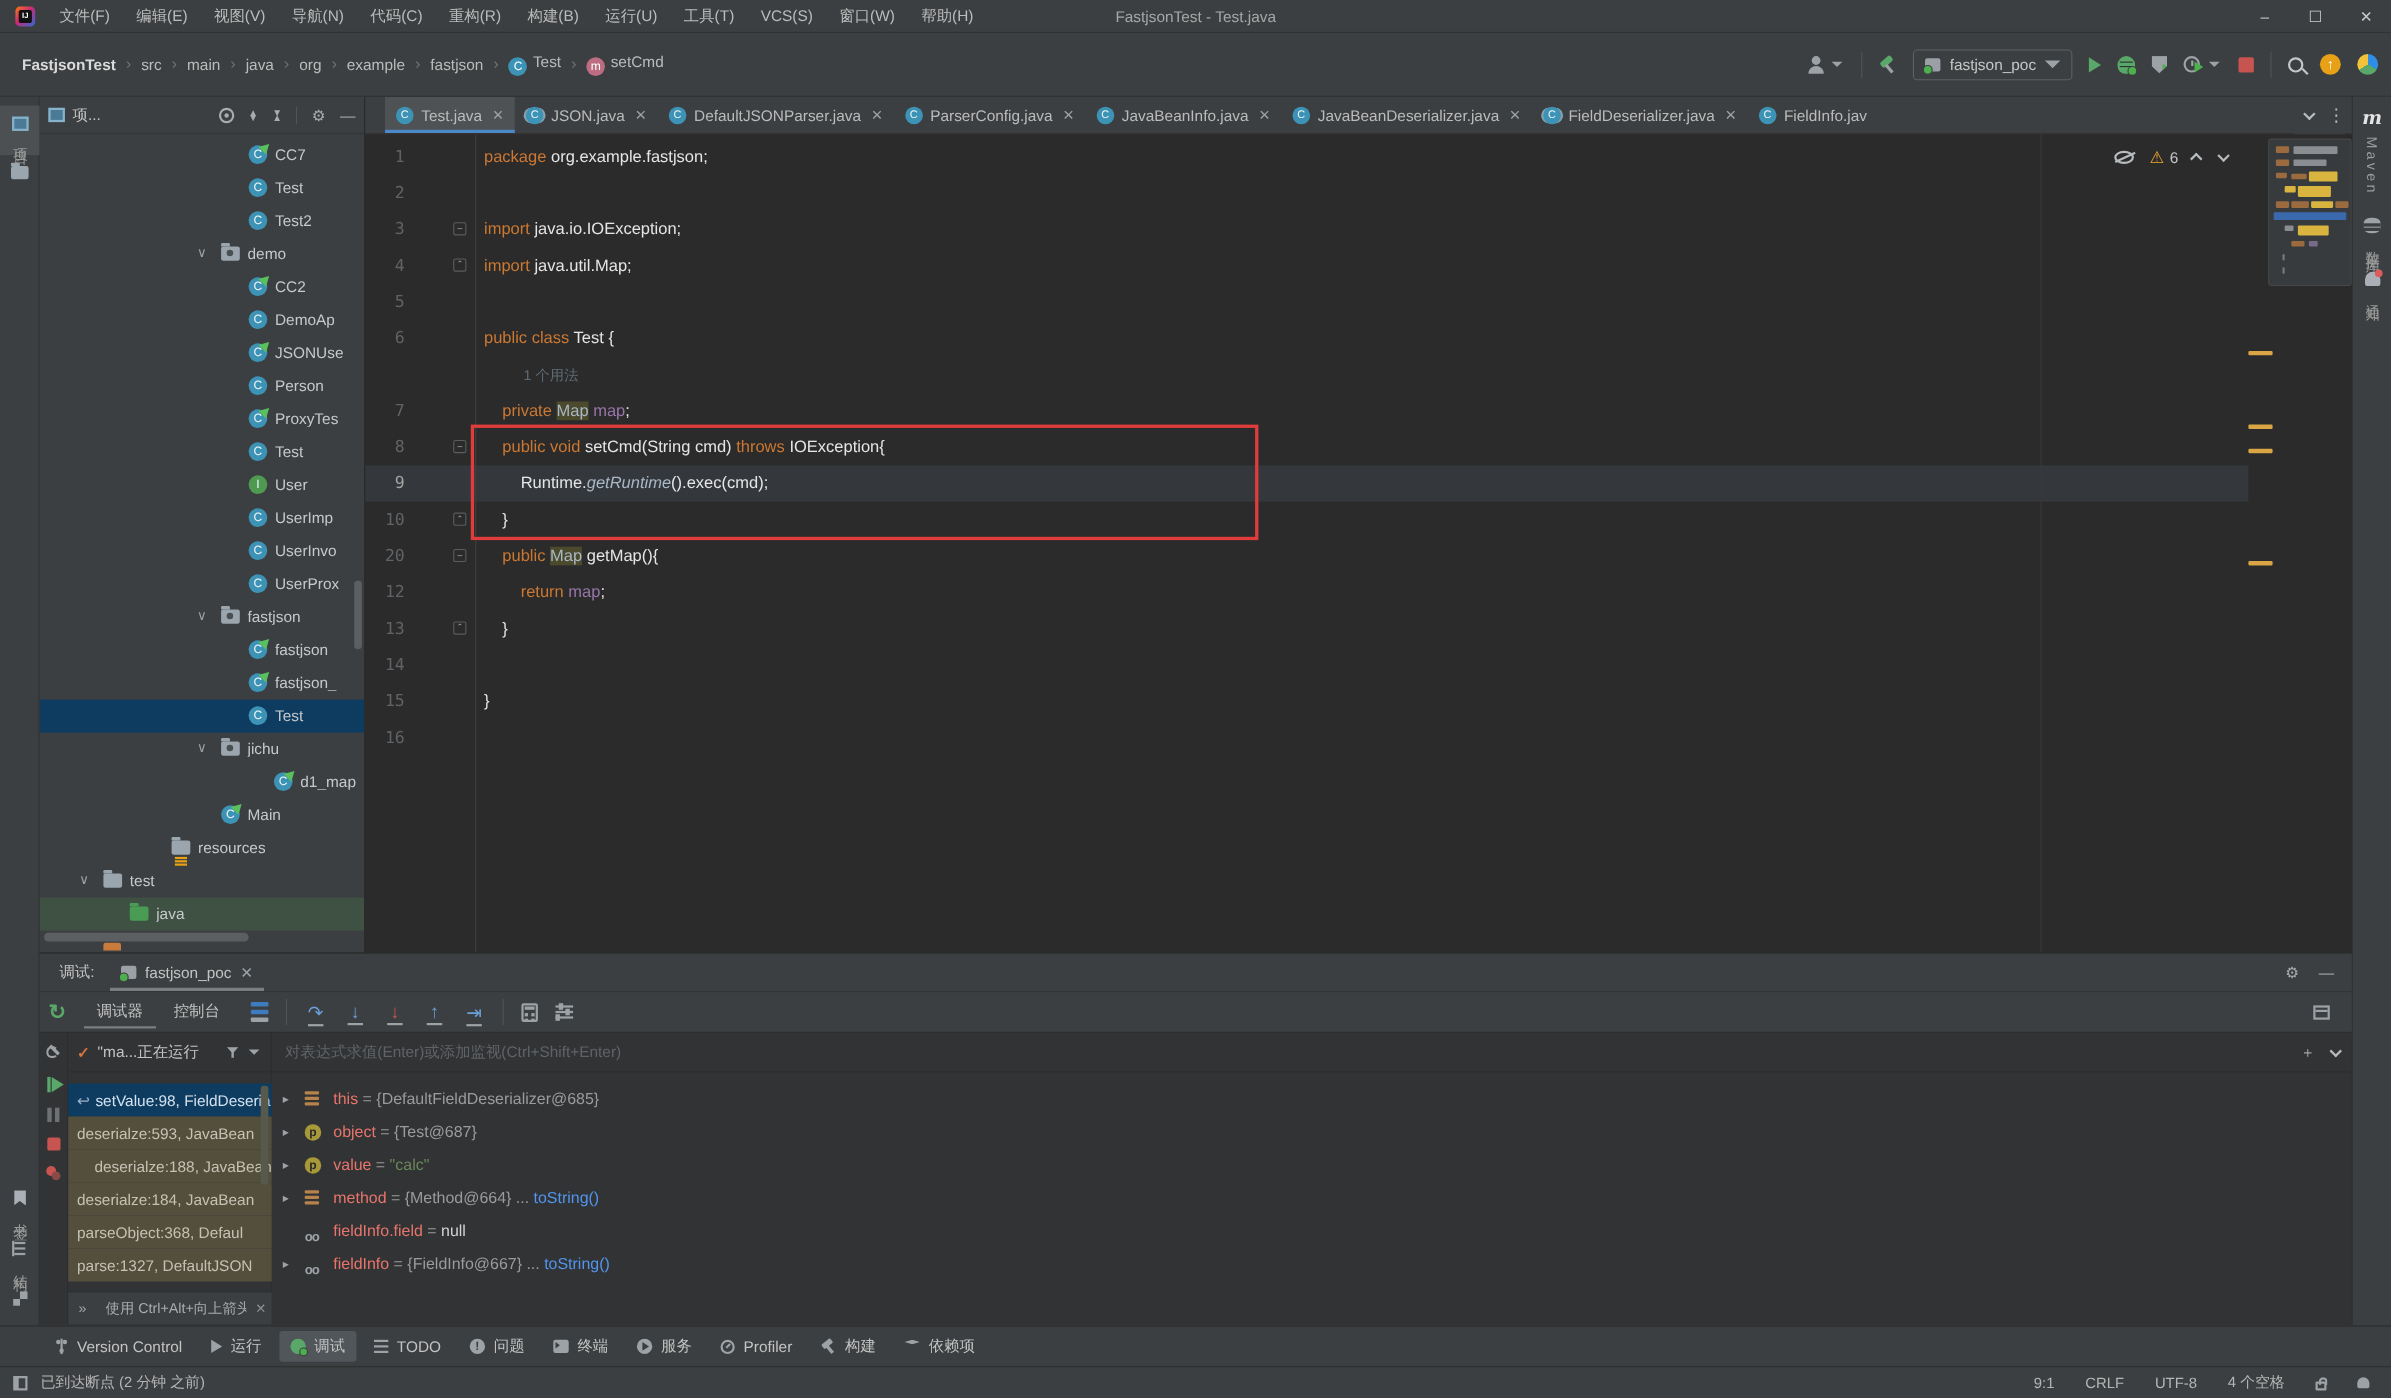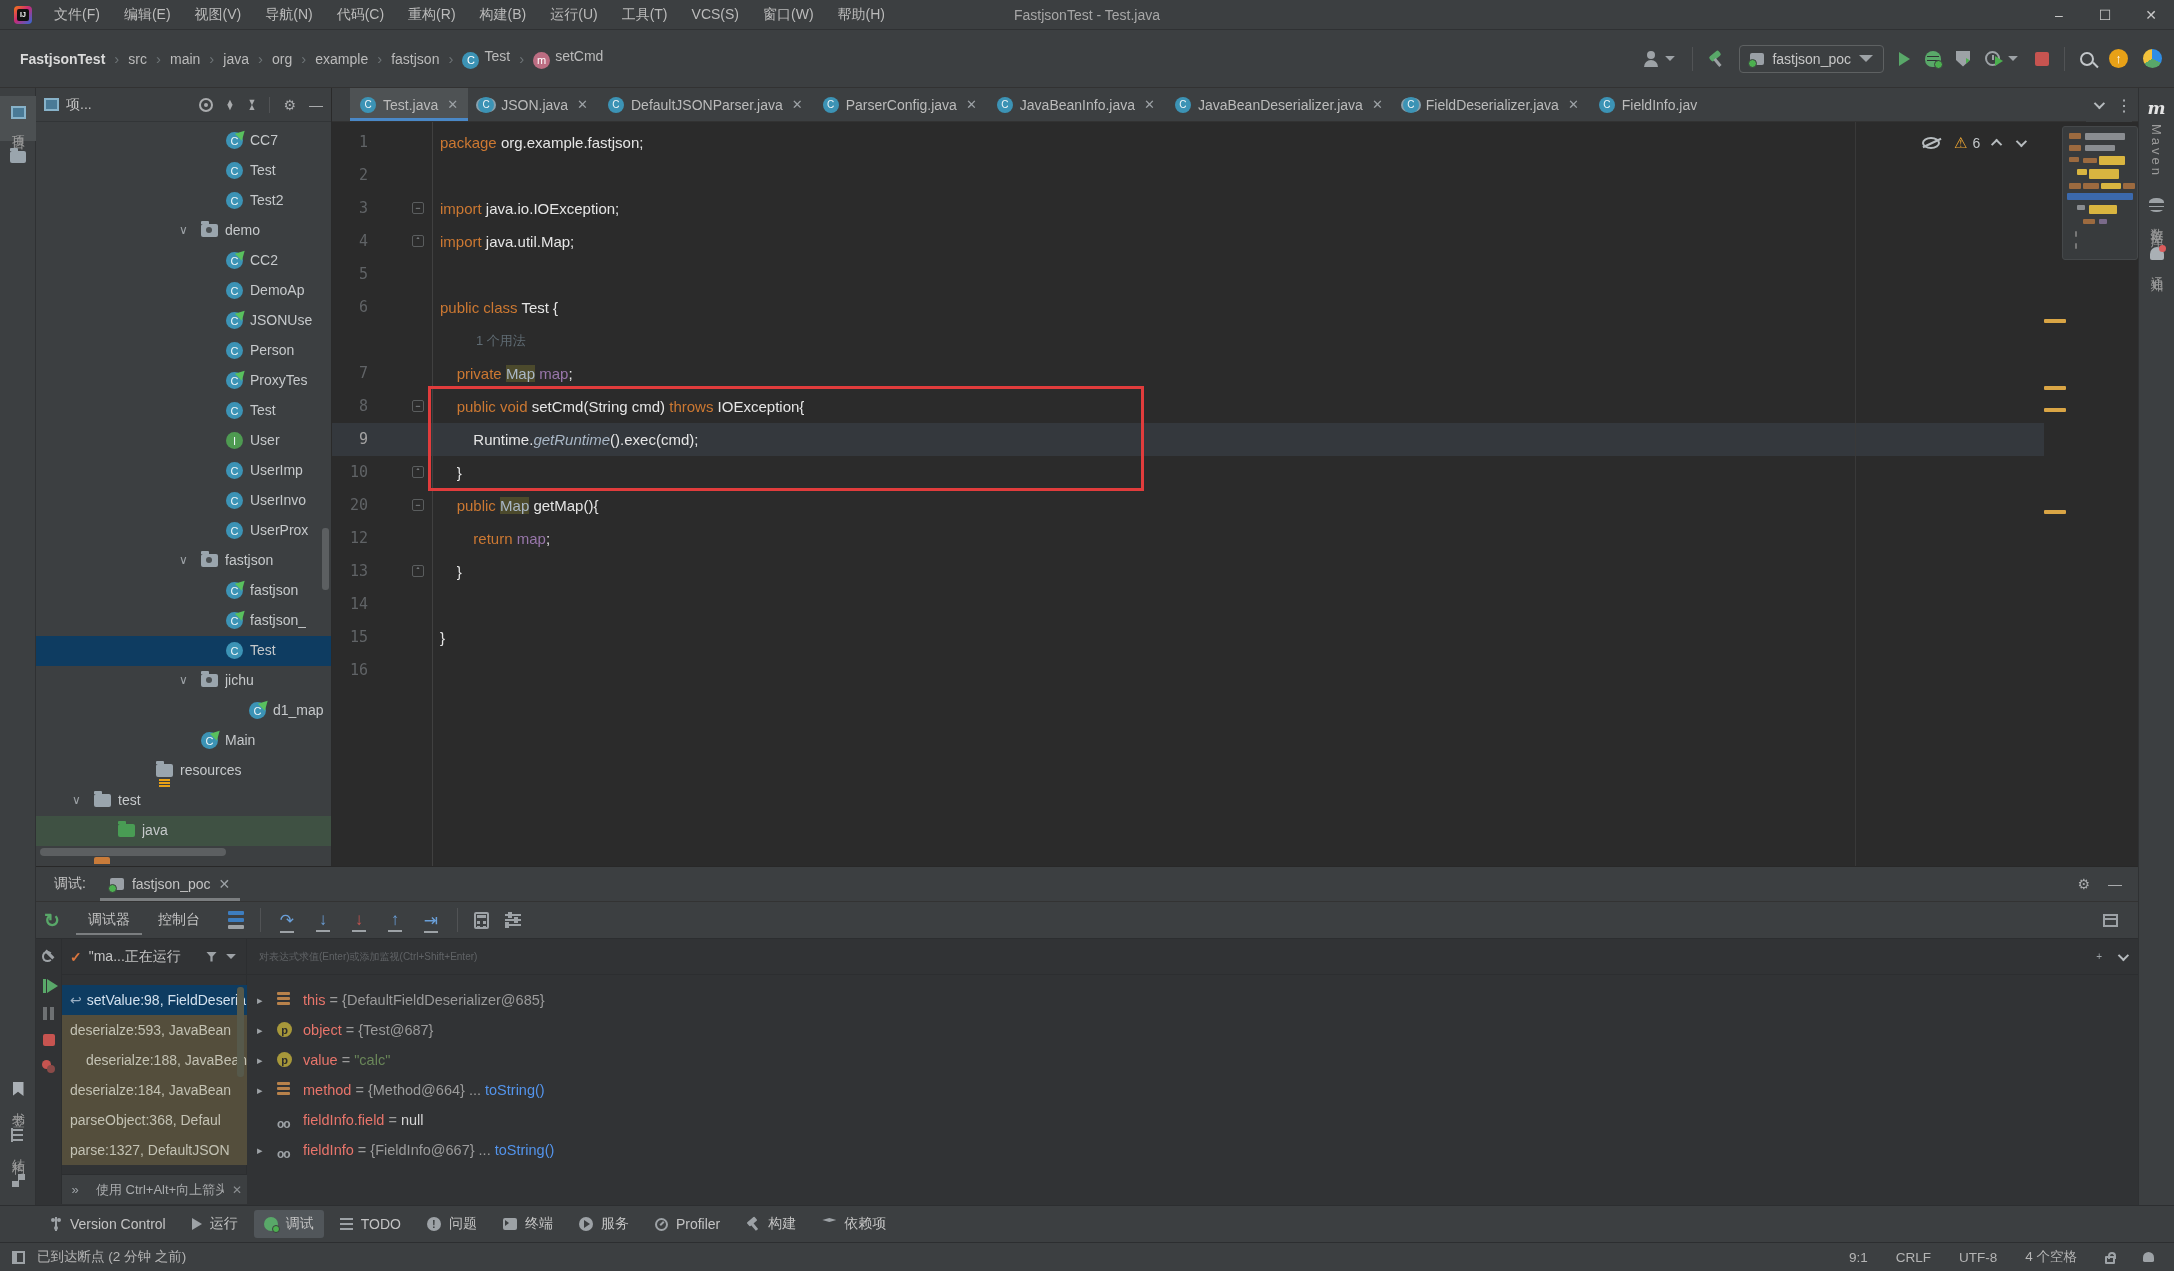--- a/index.html
+++ b/index.html
@@ -178,21 +178,21 @@
   .funnelic{width:11px;height:10px;background:#9da2a6;clip-path:polygon(0 0,100% 0,60% 50%,60% 100%,40% 100%,40% 50%);margin-left:auto;flex:0 0 auto;}
   .frow{position:absolute;left:0;width:185px;height:30px;line-height:30px;padding-left:8px;color:#c3c2b4;white-space:nowrap;overflow:hidden;}
   .frow.sel{background:#0e3c61;color:#d3e1ee;}
   .frow.lib{background:#544e3c;}
   .frow .reticon{color:#9ab0c4;margin-right:5px;}
   .frames-scroll{position:absolute;right:2px;top:48px;width:7px;height:90px;border-radius:3px;background:#56594b;}
   .frames-footer{position:absolute;left:26px;bottom:0;width:185px;height:30px;background:#3c3f41;border-top:1px solid #2c2e30;display:flex;align-items:center;gap:8px;color:#a9abad;font-size:13px;}
   .ffmore{width:26px;text-align:center;color:#9da2a6;}
   .ffhint{white-space:nowrap;overflow:hidden;max-width:128px;}
   .vars{position:absolute;left:211px;top:0;right:0;height:265px;}
-  .eval-row{height:36px;display:flex;align-items:center;border-bottom:1px solid #2c2e30;padding:0 12px;color:#606366;font-family:"DejaVu Sans Mono",monospace;font-size:10px;}
+  .eval-row{height:36px;display:flex;align-items:center;border-bottom:1px solid #2c2e30;padding:0 12px;color:#606366;font-family:"DejaVu Sans Mono",monospace;font-size:14px;}
   .eval-right{margin-left:auto;display:flex;gap:16px;align-items:center;color:#9da2a6;}
   .vrow{position:absolute;left:0;width:100%;height:30px;line-height:30px;white-space:nowrap;overflow:hidden;font-size:14.5px;}
   .vchev{position:absolute;left:10px;color:#9da2a6;font-size:11px;}
   .vicon{position:absolute;left:30px;top:7px;}
   .vname{position:absolute;left:56px;color:#e8756b;}
   .vtext{color:#9b9b9b;}
   .vstr{color:#6a8759;}
   .vnull{color:#d4d4d4;}
   .vlink{color:#5394ec;}
   .stackic{display:flex;flex-direction:column;gap:2px;}

